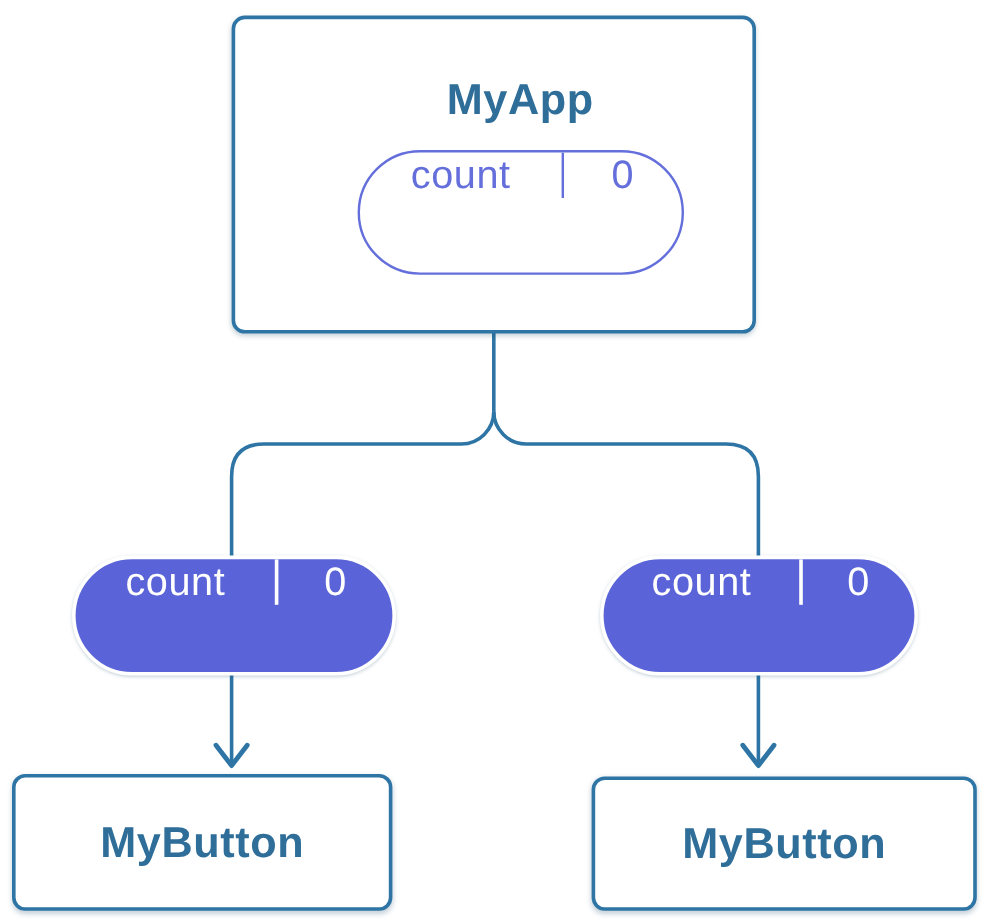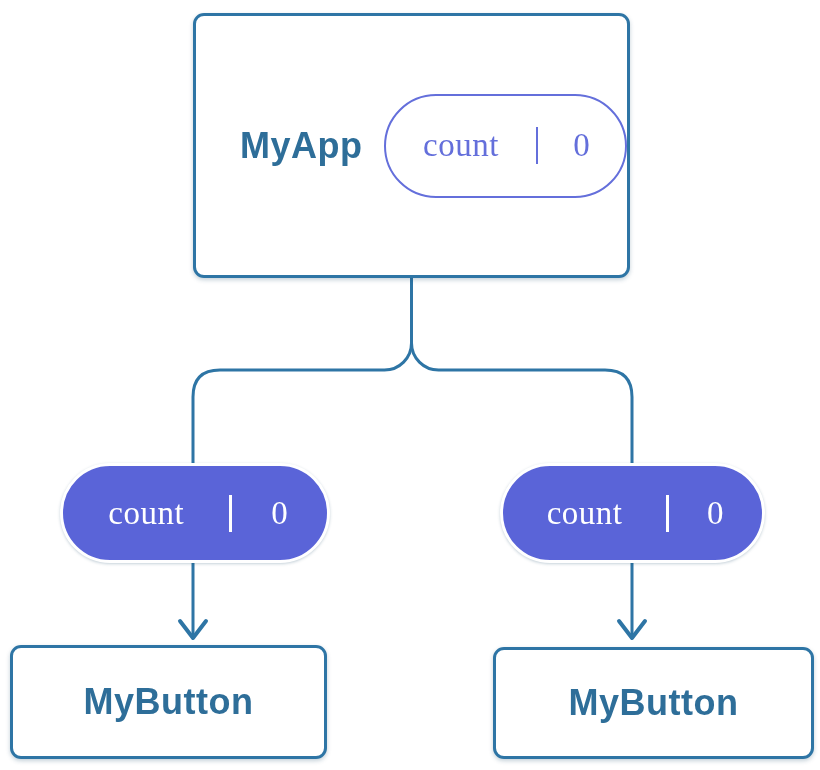--- a/index.html
+++ b/index.html
@@ -23,38 +23,38 @@
     border: 3px solid #2e75a5;
     border-radius: 11px;
     box-shadow: 0 2px 4px rgba(23, 70, 104, 0.25);
     display: flex;
     align-items: center;
     justify-content: center;
   }
   .card-parent {
     left: 193px; top: 13px;
     width: 437px; height: 265px;
+    flex-direction: column;
     gap: 21px;
     padding-left: 44px;
   }
   .card-child-left  { left: 10px;  top: 645px; width: 317px; height: 114px; }
   .card-child-right { left: 493px; top: 647px; width: 321px; height: 112px; }
   .node-title {
     font-size: 36px;
     font-weight: 700;
     letter-spacing: 0.5px;
     color: #2e6e99;
   }
   .pill {
     box-sizing: border-box;
     display: flex;
-    align-items: center;
+    align-items: flex-start;
     border-radius: 60px;
     overflow: hidden;
-    font-family: Liberation Serif, serif;
   }
   .pill-outline {
     width: 272px; height: 104px;
     border: 2.5px solid #646fdb;
     background: #ffffff;
     color: #646fdb;
   }
   .pill-filled {
     position: absolute;
     height: 100px;

